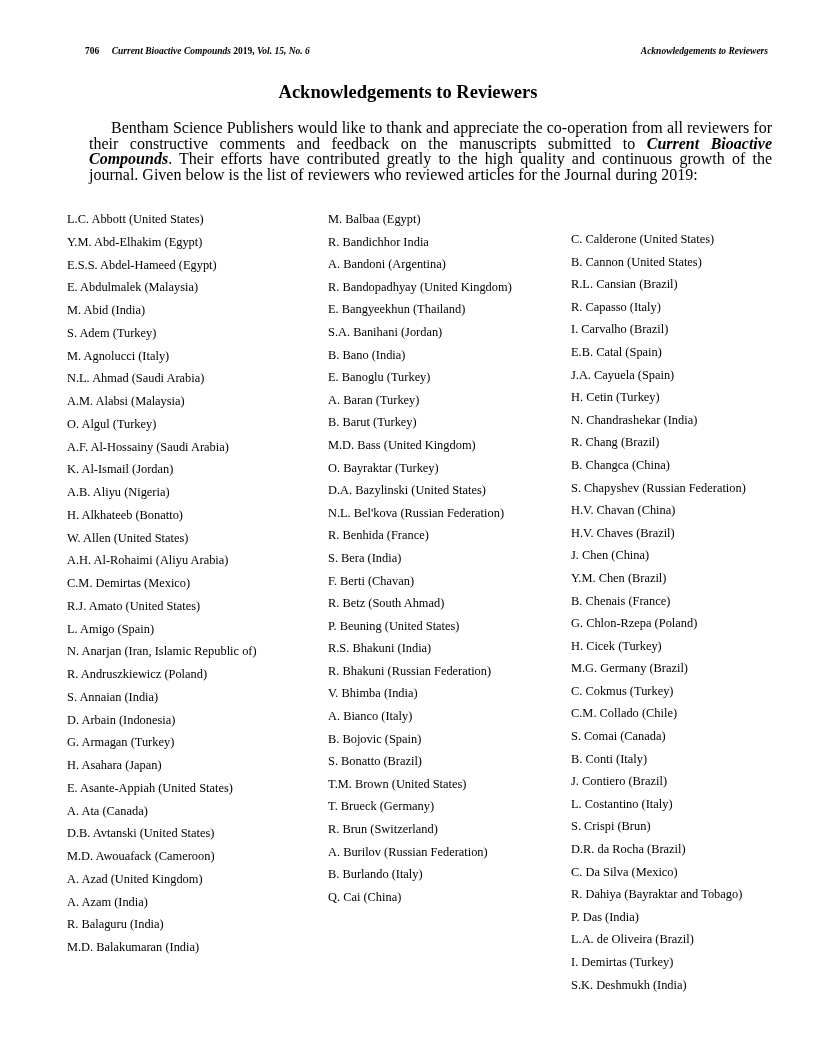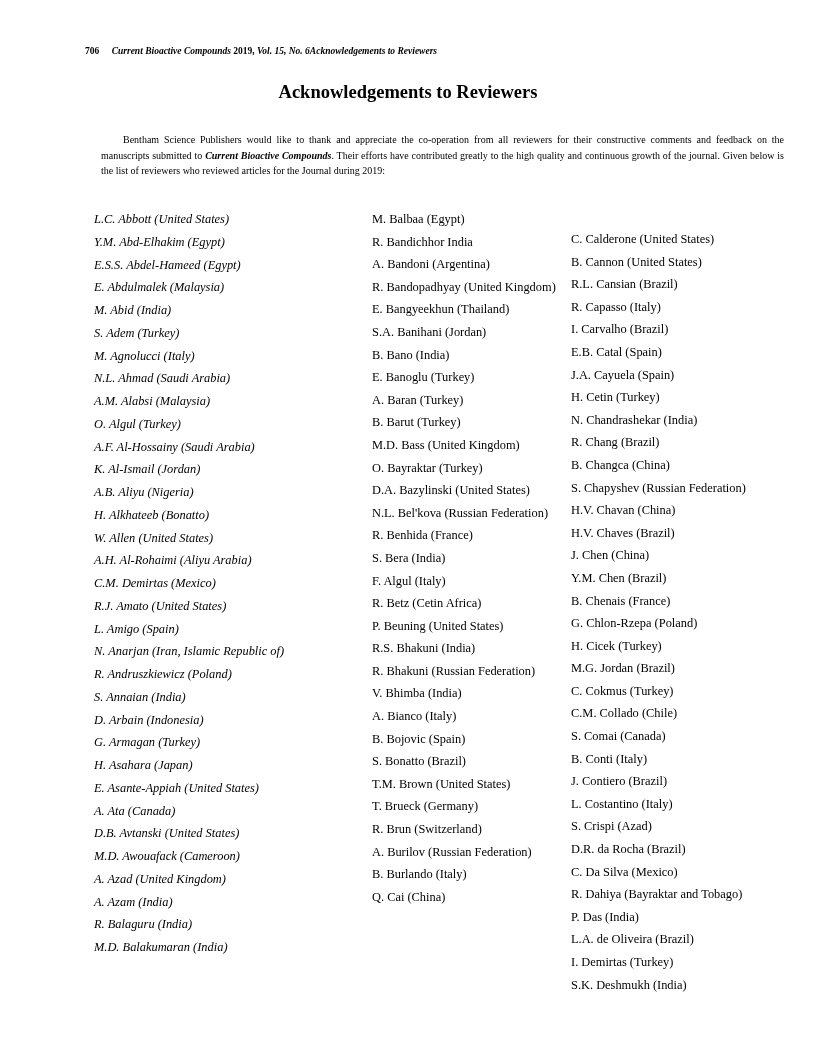--- a/index.html
+++ b/index.html
@@ -1,29 +1,29 @@
 <!DOCTYPE html>
 <html><head>
 <meta charset="utf-8">
 <style>
   html, body { margin:0; padding:0; background:#ffffff; }
   body { width:816px; height:1056px; position:relative; overflow:hidden;
          font-family:"Liberation Serif", "DejaVu Serif", serif; color:#000; }
   .running-head { position:absolute; left:85px; right:48px; top:46px; height:14px;
-                  font-size:9.5px; font-weight:bold; display:flex; }
+                  font-size:9.5px; font-weight:bold; display:flex; justify-content:space-between; }
   .running-head .left i, .running-head .right { font-style:italic; }
   .running-head .pg { margin-right:10px; }
   .title { position:absolute; left:0; right:0; top:82px; text-align:center;
            font-size:18.5px; font-weight:bold; }
-  .intro { position:absolute; left:85px; width:683px; top:116px; font-size:10px;
-           line-height:15.6px; text-align:justify; text-indent:22px; margin:16px; }
+  .intro { position:absolute; left:85px; width:683px; top:116px; font-size:16px;
+           line-height:15.6px; text-align:justify; text-indent:22px; margin:4px; }
   .intro b { font-style:italic; }
   .col { position:absolute; top:212px; width:200px; font-size:12.4px; }
-  .col1 { left:94px;font-style:italic; }
-  .col2 { left:328px;margin-left:44px; }
+  .col1 { left:67px; }
+  .col2 { left:328px; }
   .col3 { left:571px;margin-top:20px; }
   .col .item { margin:0 0 8.6px 0; line-height:14px; }
   .col1 .item { margin-bottom:8.75px; }
 </style>
 </head>
 <body>
 
 <div class="running-head">
   <span class="left">
     <span class="pg">706</span>
@@ -83,22 +83,22 @@
     <div class="item">B. Bano (India)</div>
     <div class="item">E. Banoglu (Turkey)</div>
     <div class="item">A. Baran (Turkey)</div>
     <div class="item">B. Barut (Turkey)</div>
     <div class="item">M.D. Bass (United Kingdom)</div>
     <div class="item">O. Bayraktar (Turkey)</div>
     <div class="item">D.A. Bazylinski (United States)</div>
     <div class="item">N.L. Bel'kova (Russian Federation)</div>
     <div class="item">R. Benhida (France)</div>
     <div class="item">S. Bera (India)</div>
-    <div class="item">F. Algul (Italy)</div>
-    <div class="item">R. Betz (Cetin Africa)</div>
+    <div class="item">F. Berti (Chavan)</div>
+    <div class="item">R. Betz (South Ahmad)</div>
     <div class="item">P. Beuning (United States)</div>
     <div class="item">R.S. Bhakuni (India)</div>
     <div class="item">R. Bhakuni (Russian Federation)</div>
     <div class="item">V. Bhimba (India)</div>
     <div class="item">A. Bianco (Italy)</div>
     <div class="item">B. Bojovic (Spain)</div>
     <div class="item">S. Bonatto (Brazil)</div>
     <div class="item">T.M. Brown (United States)</div>
     <div class="item">T. Brueck (Germany)</div>
     <div class="item">R. Brun (Switzerland)</div>
@@ -119,28 +119,28 @@
     <div class="item">R. Chang (Brazil)</div>
     <div class="item">B. Changca (China)</div>
     <div class="item">S. Chapyshev (Russian Federation)</div>
     <div class="item">H.V. Chavan (China)</div>
     <div class="item">H.V. Chaves (Brazil)</div>
     <div class="item">J. Chen (China)</div>
     <div class="item">Y.M. Chen (Brazil)</div>
     <div class="item">B. Chenais (France)</div>
     <div class="item">G. Chlon-Rzepa (Poland)</div>
     <div class="item">H. Cicek (Turkey)</div>
-    <div class="item">M.G. Jordan (Brazil)</div>
+    <div class="item">M.G. Germany (Brazil)</div>
     <div class="item">C. Cokmus (Turkey)</div>
     <div class="item">C.M. Collado (Chile)</div>
     <div class="item">S. Comai (Canada)</div>
     <div class="item">B. Conti (Italy)</div>
     <div class="item">J. Contiero (Brazil)</div>
     <div class="item">L. Costantino (Italy)</div>
-    <div class="item">S. Crispi (Azad)</div>
+    <div class="item">S. Crispi (Brun)</div>
     <div class="item">D.R. da Rocha (Brazil)</div>
     <div class="item">C. Da Silva (Mexico)</div>
     <div class="item">R. Dahiya (Bayraktar and Tobago)</div>
     <div class="item">P. Das (India)</div>
     <div class="item">L.A. de Oliveira (Brazil)</div>
     <div class="item">I. Demirtas (Turkey)</div>
     <div class="item">S.K. Deshmukh (India)</div>
   </div>
 
 </body></html>

